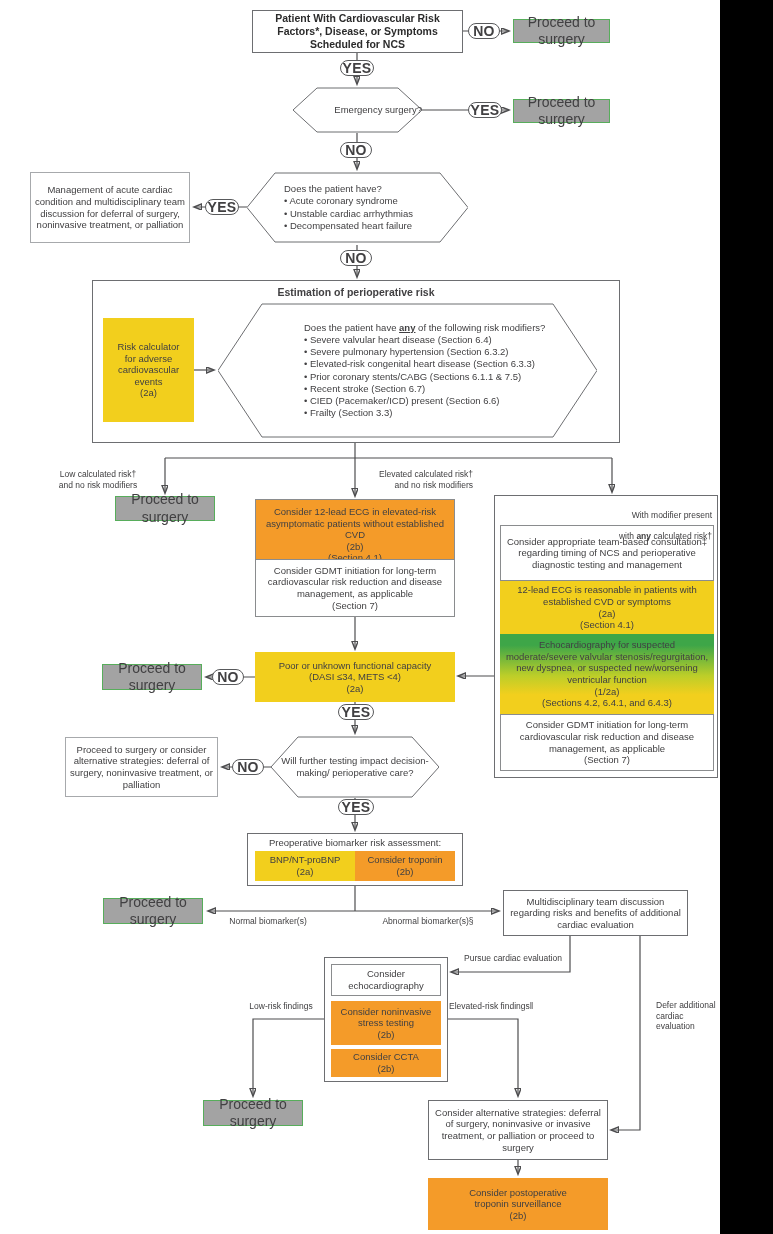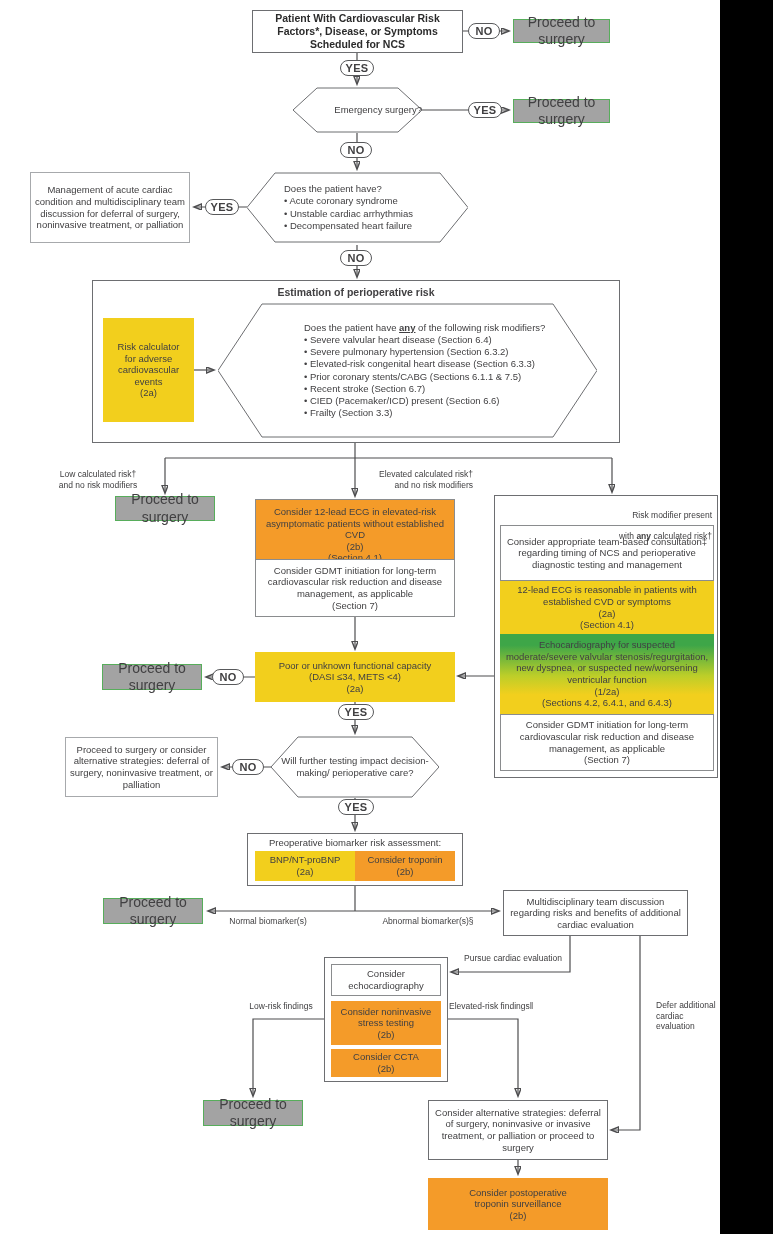--- a/index.html
+++ b/index.html
@@ -19,21 +19,21 @@
   .orange{background:#F49B29;border:1px solid #8a8c8e;}
   .cell{border:none;}
   .grad{
     background:linear-gradient(to bottom,#3EA648 0%,#3EA648 14%,#BCCE29 52%,#F2CF1D 76%,#F2CF1D 100%);
     border:none;
   }
   .bold{font-weight:bold;color:#2b2b2b;}
   .container{position:absolute;border:1px solid #6D6E71;background:transparent;box-sizing:border-box;z-index:2;}
   .pill{
     position:absolute;background:#ffffff;border:1.6px solid #58595B;border-radius:9px;
-    font-weight:bold;font-size:11px;color:#414042;display:flex;align-items:center;justify-content:center;
+    font-weight:bold;font-size:14px;color:#414042;display:flex;align-items:center;justify-content:center;
     z-index:4;box-sizing:border-box;letter-spacing:.3px;
   }
   .lbl{
     position:absolute;font-size:8.5px;line-height:1.25;color:#414042;
     white-space:pre-line;z-index:3;
   }
   .hex{position:absolute;z-index:2;}
   .hex svg{position:absolute;left:0;top:0;width:100%;height:100%;}
   .hex-inner{
     position:absolute;inset:0;display:flex;flex-direction:column;justify-content:center;
@@ -150,21 +150,21 @@
   <div class="node green" style="left:115px;top:496px;width:100px;height:25px;">Proceed to surgery</div>
 
   <div class="node orange" style="left:255px;top:499px;width:200px;height:72px;">Consider 12-lead ECG in elevated-risk asymptomatic patients without established CVD
 (2b)
 (Section 4.1)</div>
   <div class="node box" style="left:255px;top:559px;width:200px;height:58px;border-color:#8a8c8e;">Consider GDMT initiation for long-term cardiovascular risk reduction and disease management, as applicable
 (Section 7)</div>
 
   <div class="container" style="left:494px;top:495px;width:224px;height:283px;"></div>
   <div class="lbl" style="left:530px;top:499px;width:182px;text-align:right;">
-    <div><span>Risk modifier present</span></div>
+    <div><span>With modifier present</span></div>
     <div><span>with </span><span class="em-b">any</span><span> calculated risk†</span></div>
   </div>
   <div class="node box" style="left:500px;top:525px;width:214px;height:56px;border-color:#8a8c8e;">Consider appropriate team-based consultation‡ regarding timing of NCS and perioperative diagnostic testing and management</div>
   <div class="node yellow" style="left:500px;top:581px;width:214px;height:53px;">12-lead ECG is reasonable in patients with established CVD or symptoms
 (2a)
 (Section 4.1)</div>
   <div class="node grad" style="left:500px;top:634px;width:214px;height:80px;">Echocardiography for suspected moderate/severe valvular stenosis/regurgitation, new dyspnea, or suspected new/worsening ventricular function
 (1/2a)
 (Sections 4.2, 6.4.1, and 6.4.3)</div>
   <div class="node box" style="left:500px;top:714px;width:214px;height:57px;border-color:#8a8c8e;">Consider GDMT initiation for long-term cardiovascular risk reduction and disease management, as applicable

